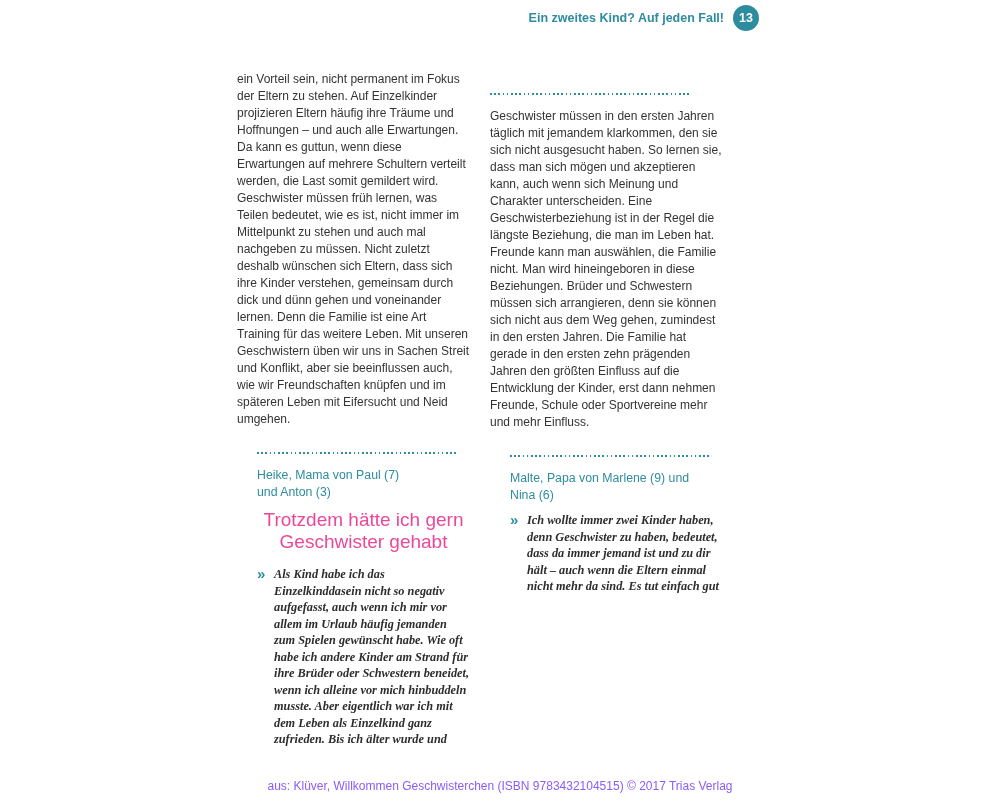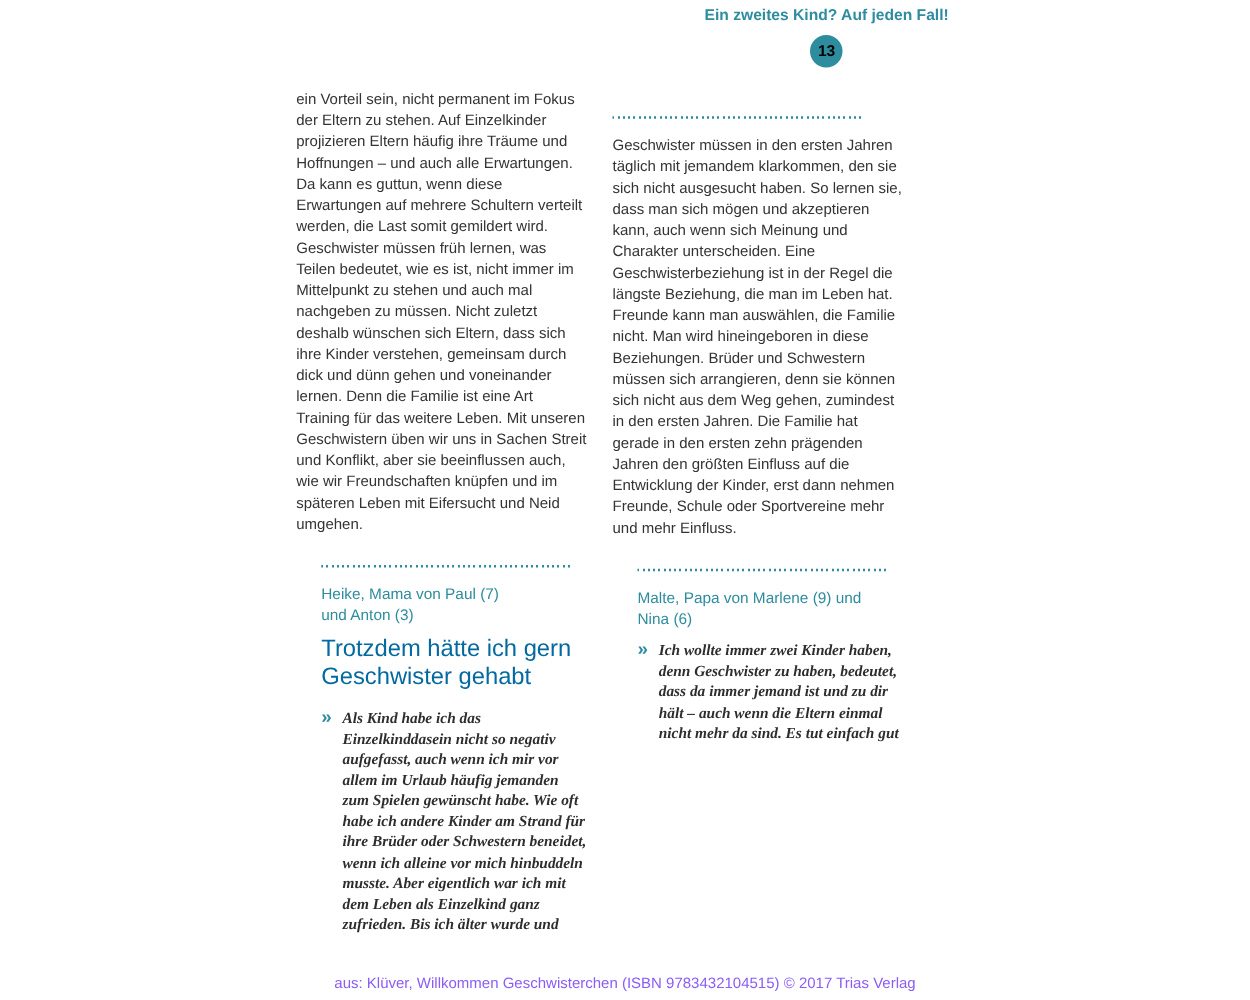--- a/index.html
+++ b/index.html
@@ -9,26 +9,26 @@
     background: #ffffff;
     position: relative;
     overflow: hidden;
     font-family: "Liberation Sans", sans-serif;
     color: #333333;
   }
 
   
   .page-header {
     position: absolute; top: 5px; right: 241px;
-    display: flex; align-items: center; gap: 9px; flex-direction: column;
+    display: flex; align-items: center; gap: 9px;
   }
   .header-title { color: #2e8c9f; font-size: 12.5px; font-weight: 700; }
   .page-badge {
     width: 26px; height: 26px; border-radius: 50%;
-    background: #2e8c9f; color: #000000;
+    background: #2e8c9f; color: #ffffff;
     font-size: 12.5px; font-weight: 700;
     display: flex; align-items: center; justify-content: center;
   }
 
   
   .col {
     position: absolute; top: 71px; width: 233px;
     font-size: 12px; line-height: 17px; color: #333333;
   }
   .col-left  { left: 237px; }
@@ -49,25 +49,26 @@
 
   .quote-section { margin-top: 24px; }
 
   .attribution {
     color: #2e8c9f;
     font-size: 12.3px; line-height: 16.5px;
     margin-bottom: 9px;
     white-space: pre-line;
   }
   .sec-heading {
-    color: #0369a1;
+    color: #ec4899;
     font-size: 19px; line-height: 22px;
     font-weight: 400;
     margin-bottom: 13px;
     white-space: pre-line;
+    text-align: center;
   }
 
   
   .quote { display: flex; align-items: flex-start; }
   .qmark {
     color: #2e8c9f; font-weight: 700; font-style: normal;
     font-size: 15px; line-height: 16.5px;
     letter-spacing: 0.5px;
   }
   .quote > .qmark { flex: 0 0 17px; }

